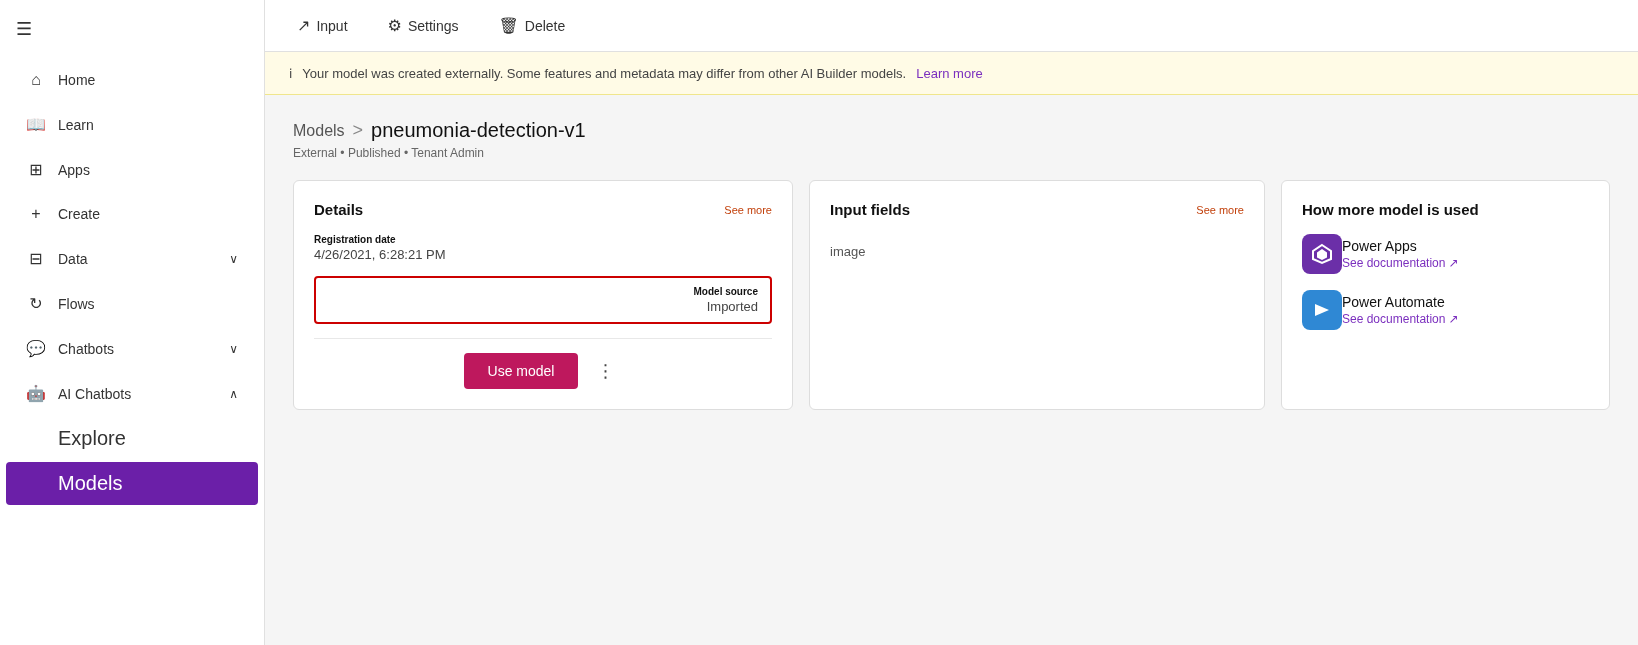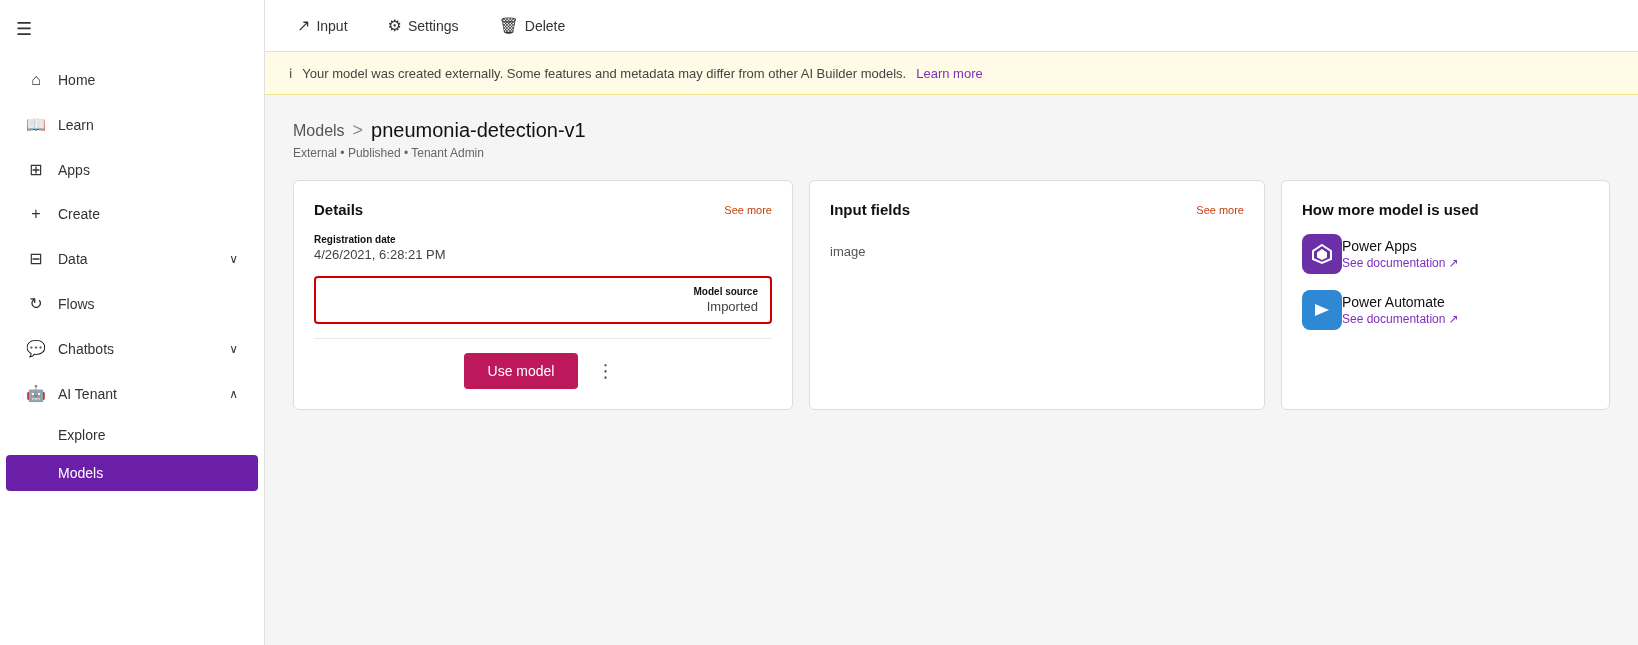--- a/index.html
+++ b/index.html
@@ -33,21 +33,21 @@
       margin: 1px 6px;
     }
     .sidebar-item .icon { font-size: 16px; width: 20px; text-align: center; }
     .sidebar-item .arrow { margin-left: auto; font-size: 12px; }
     .sidebar-sub-item {
       display: flex;
       align-items: center;
       padding: 10px 20px 10px 52px;
       cursor: pointer;
       color: #333;
-      font-size: 14px;
+      font-size: 20px;
       margin: 1px 6px;
       border-radius: 4px;
     }
 
     
     .main {
       flex: 1;
       display: flex;
       flex-direction: column;
       background: #f5f5f5;
@@ -270,21 +270,21 @@
     <span class="icon">↻</span>
     <span>Flows</span>
   </div>
   <div class="sidebar-item">
     <span class="icon">💬</span>
     <span>Chatbots</span>
     <span class="arrow">∨</span>
   </div>
   <div class="sidebar-item">
     <span class="icon">🤖</span>
-    <span>AI Tenant</span>
+    <span>AI Chatbots</span>
     <span class="arrow">∧</span>
   </div>
 
   <div class="sidebar-sub-item">
     <span>Explore</span>
   </div>
   <div class="sidebar-sub-item active" style="background:#6b1fa8; color:#fff; border-radius:4px;">
     <span>Models</span>
   </div>
 </div>

